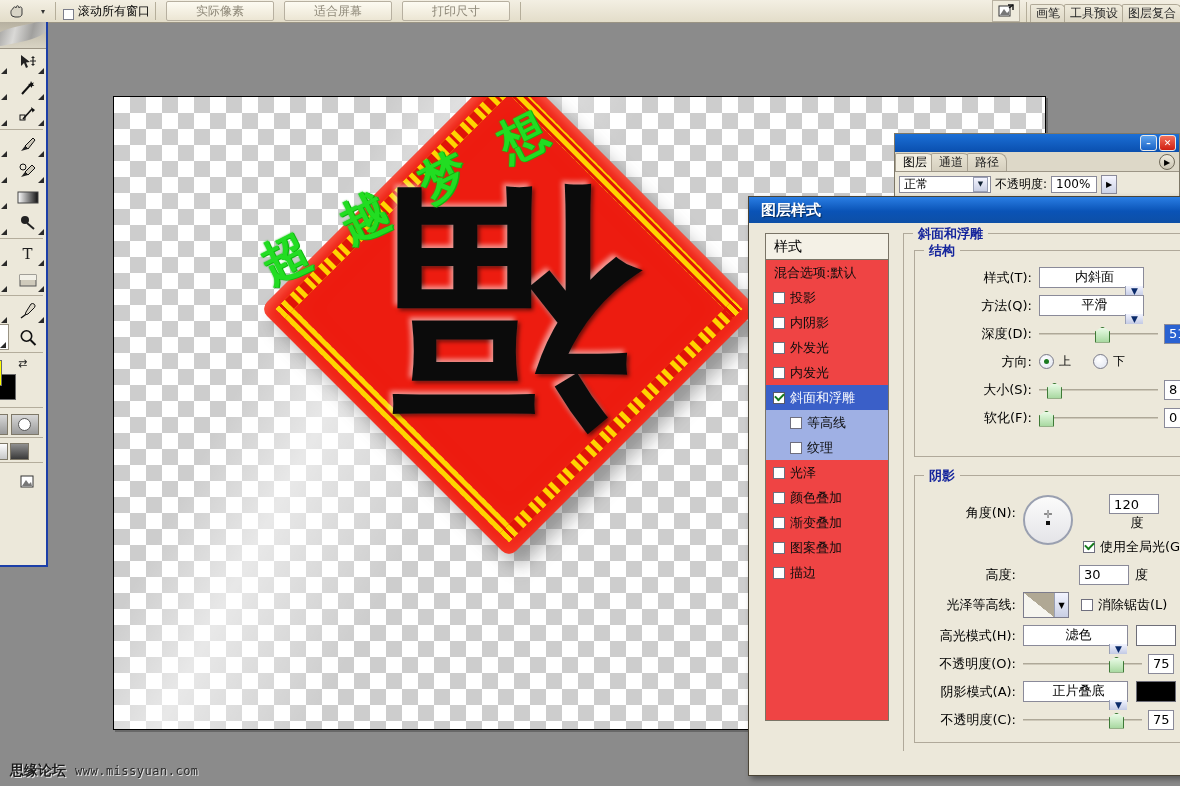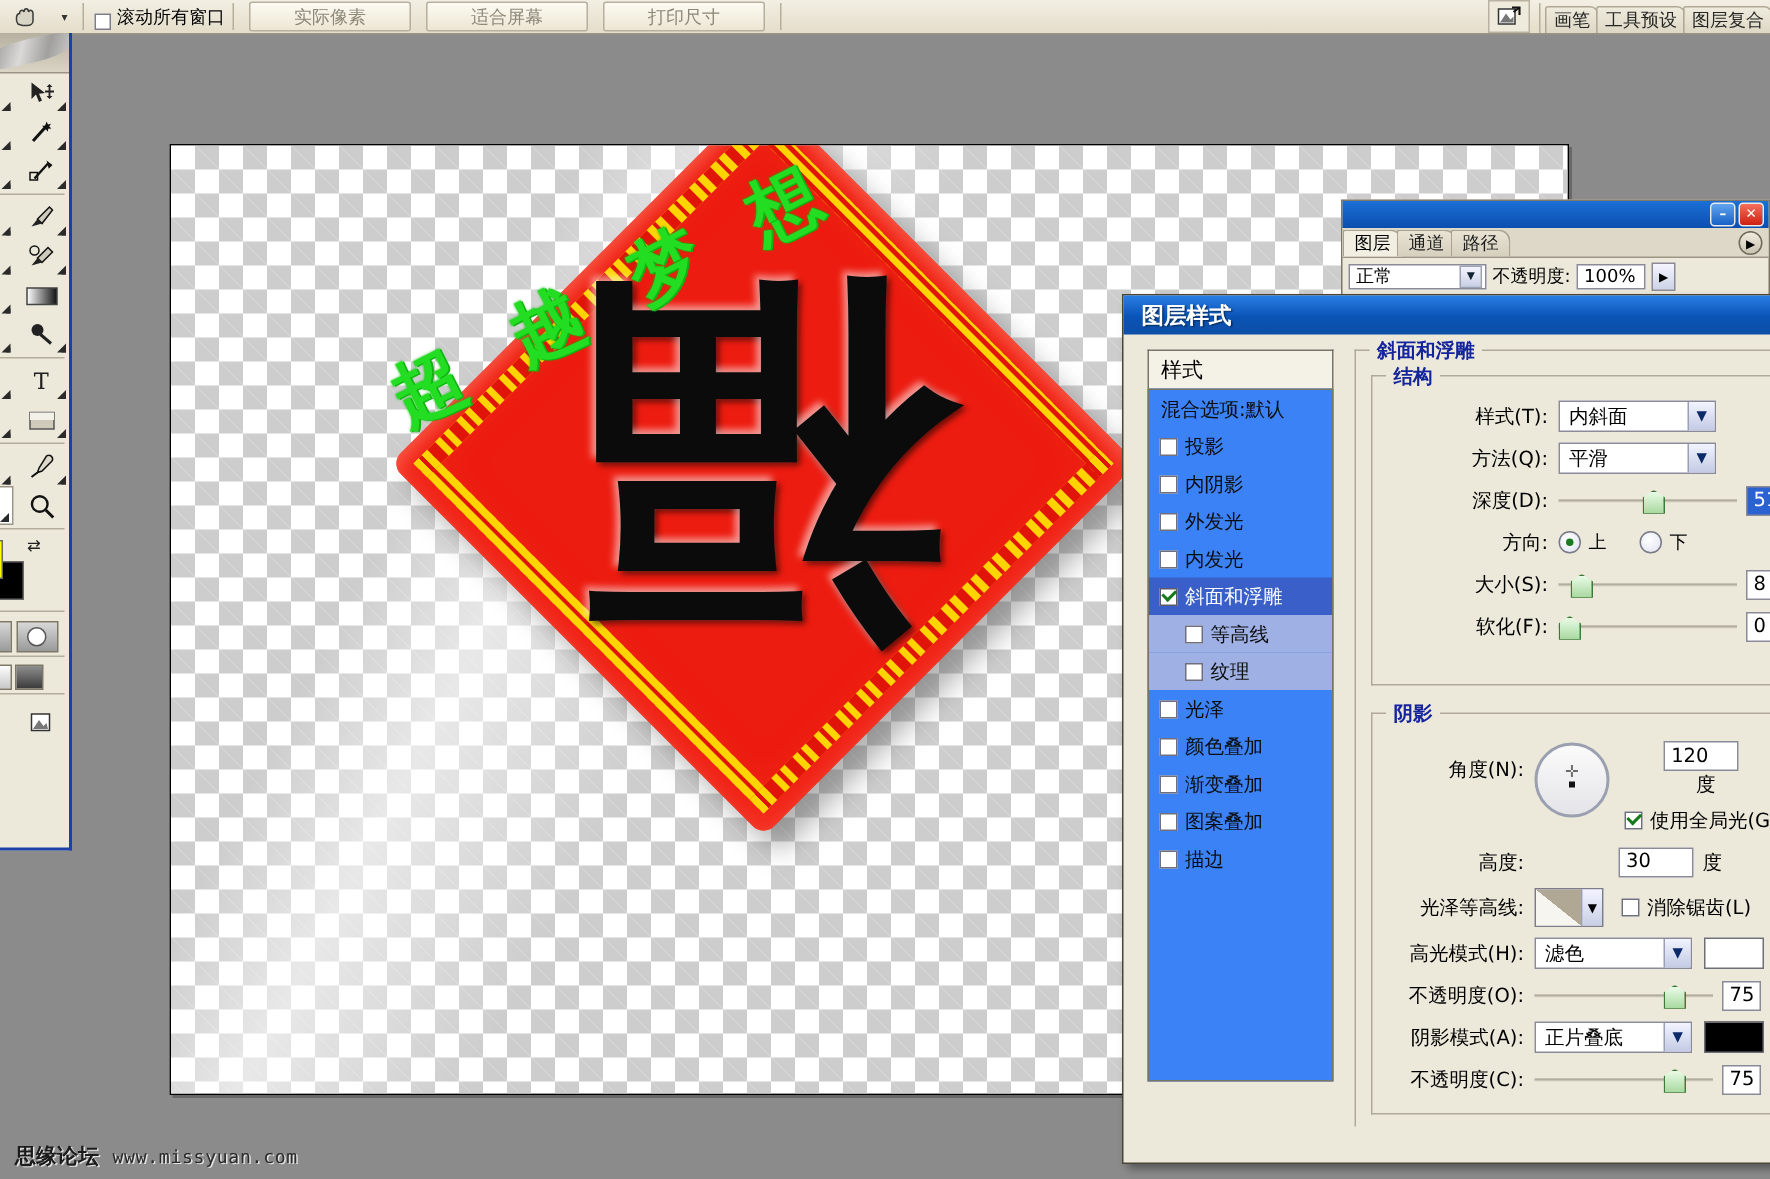--- a/index.html
+++ b/index.html
@@ -236,21 +236,21 @@
   #lsd-body{display:flex;padding:10px 0 0 0;height:552px;box-sizing:border-box;}
 
   
   #styles-col{width:140px;padding-left:16px;box-sizing:border-box;}
   #styles-head{
     height:26px;background:#f4f1e6;border:1px solid #7a7466;border-bottom:none;
     display:flex;align-items:center;padding-left:8px;font-size:14px;
     box-sizing:border-box;
   }
   #styles-list{
-    border:1px solid #7a7466;background:#3b82f6;height:462px;box-sizing:border-box;
+    border:1px solid #7a7466;background:#ef4444;height:462px;box-sizing:border-box;
     overflow:hidden;
   }
   .style-item{
     height:25px;display:flex;align-items:center;gap:5px;padding-left:7px;
     font-size:13px;color:#0d0d0d;box-sizing:border-box;
   }
   .style-item.plain{padding-left:8px;}
   .style-item.selected{background:#3a5fc8;color:#fff;}
   .style-item.sub{padding-left:24px;background:#9fb0e4;}
   .cbx2{
@@ -274,21 +274,21 @@
   .group-box{border:1px solid #b0a99a;border-right:none;padding:14px 0 10px 0;}
   .row{
     display:flex;align-items:center;height:25px;margin-bottom:3px;
   }
   .lbl{
     width:108px;text-align:right;padding-right:7px;font-size:13px;box-sizing:border-box;
     flex:0 0 auto;
   }
   .sel-box{
     height:21px;background:#fff;border:1px solid #8a8a99;box-sizing:border-box;
-    display:flex;align-items:center;padding-left:6px;font-size:13px;
+    display:flex;align-items:center;padding-left:6px;font-size:13px;flex-direction:column;
   }
   .sel-box .arrow{
     margin-left:auto;width:17px;height:19px;
     background:linear-gradient(#f2f4ff,#c3caE4);border-left:1px solid #9aa0b5;
     display:flex;align-items:center;justify-content:center;font-size:9px;color:#0a2a6a;
   }
   .slider{
     position:relative;height:16px;flex:0 0 auto;display:flex;align-items:center;
   }
   .slider .track{

